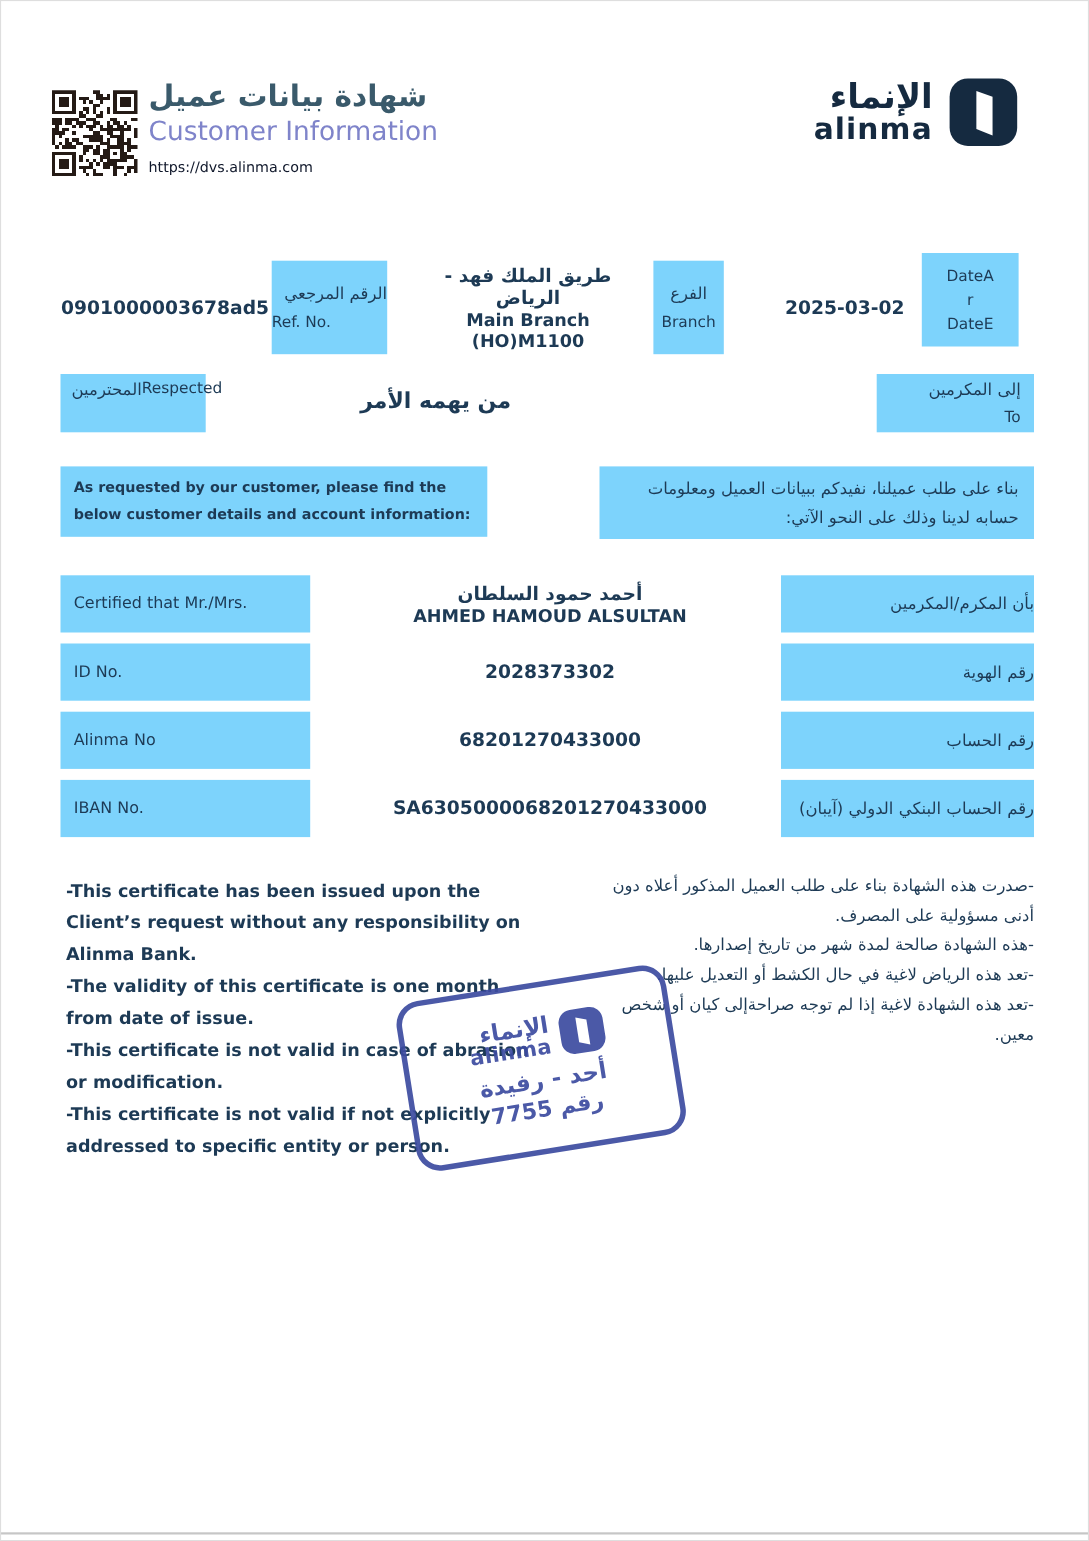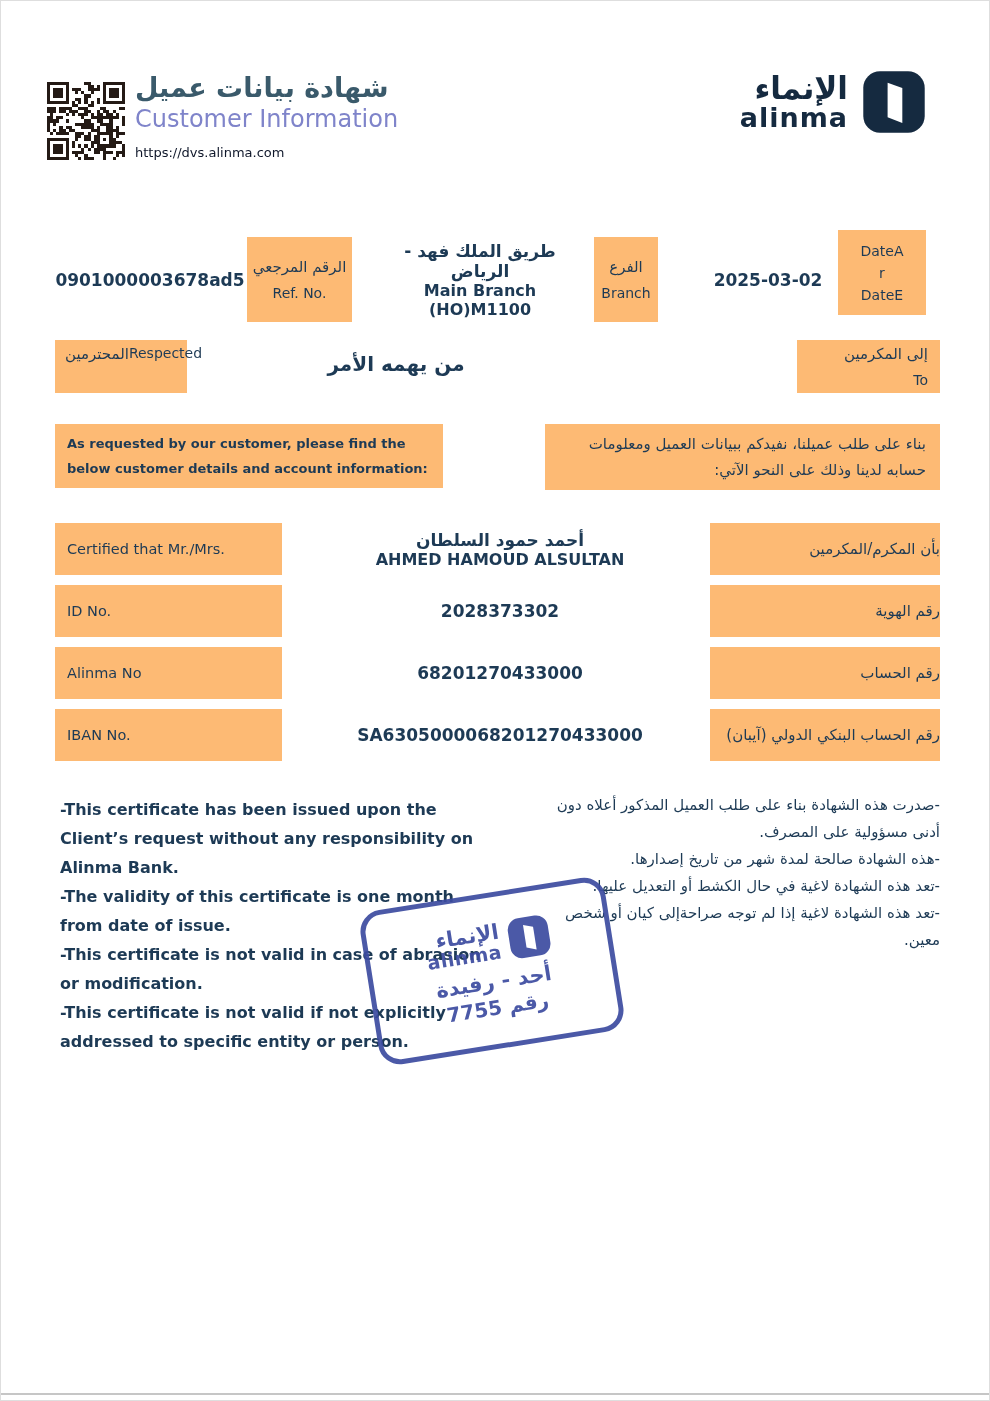--- a/index.html
+++ b/index.html
@@ -18,25 +18,25 @@
   .title-ar{font-size:27px;font-weight:bold;color:#3a5a6b;direction:rtl;text-align:left;}
   .title-en{font-size:24px;color:#7f84ca;margin-top:2px;font-weight:500;}
   .title-url{font-size:13px;color:#0f172a;margin-top:12px;}
   .logo{position:absolute;right:64px;top:70px;display:flex;align-items:center;gap:14px;}
   .logo-names{text-align:right;color:#152a40;line-height:1.05;}
   .logo-ar{font-size:31px;font-weight:bold;direction:rtl;}
   .logo-en{font-size:27px;font-weight:bold;letter-spacing:1px;}
   .logo-mark{width:64px;height:64px;}
 
   
-  .lav{background:#fdba74;}
+  .lav{background:#7dd3fc;}
 
   
   .ref-value{position:absolute;left:60px;top:237px;width:180px;height:85px;display:flex;align-items:center;justify-content:center;font-size:17px;font-weight:600;}
-  .ref-box{position:absolute;left:247px;top:237px;width:105px;height:85px;display:flex;flex-direction:column;align-items:center;justify-content:center;gap:9px;}
+  .ref-box{position:absolute;left:247px;top:237px;width:105px;height:85px;display:flex;flex-direction:column;justify-content:center;gap:9px;}
   .ref-box .ar{font-size:15px;direction:rtl;}
   .ref-box .en{font-size:14px;}
   .branch-value{position:absolute;left:378px;top:237px;width:204px;height:85px;display:flex;flex-direction:column;align-items:center;justify-content:center;text-align:center;}
   .branch-ar{font-size:17px;font-weight:600;direction:rtl;}
   .branch-en{font-size:16px;font-weight:600;}
   .branch-box{position:absolute;left:594px;top:237px;width:64px;height:85px;display:flex;flex-direction:column;align-items:center;justify-content:center;gap:9px;}
   .branch-box .ar{font-size:15px;direction:rtl;}
   .branch-box .en{font-size:14px;}
   .date-value{position:absolute;left:712px;top:237px;width:112px;height:85px;display:flex;align-items:center;justify-content:center;font-size:17px;font-weight:600;}
   .date-box{position:absolute;left:838px;top:230px;width:88px;height:85px;display:flex;flex-direction:column;align-items:center;justify-content:center;gap:6px;font-size:14px;}
@@ -492,21 +492,21 @@
 
 <div class="notes-en">
     <div class="note-line">-This certificate has been issued upon the Client’s request without any responsibility on Alinma Bank.</div>
     <div class="note-line">-The validity of this certificate is one month from date of issue.</div>
     <div class="note-line">-This certificate is not valid in case of abrasion or modification.</div>
     <div class="note-line">-This certificate is not valid if not explicitly addressed to specific entity or person.</div>
   </div>
 <div class="notes-ar">
     <div class="note-line">-صدرت هذه الشهادة بناء على طلب العميل المذكور أعلاه دون أدنى مسؤولية على المصرف.</div>
     <div class="note-line">-هذه الشهادة صالحة لمدة شهر من تاريخ إصدارها.</div>
-    <div class="note-line">-تعد هذه الشهادة لاغية في حال الكشط أو التعديل عليها.</div>
+    <div class="note-line">-تعد هذه الرياض لاغية في حال الكشط أو التعديل عليها.</div>
     <div class="note-line">-تعد هذه الشهادة لاغية إذا لم توجه صراحةإلى كيان أو شخص معين.</div>
   </div>
 
 <div class="stamp">
   <div class="stamp-logo">
     <div class="stamp-names">
       <div class="stamp-ar">الإنماء</div>
       <div class="stamp-en">alinma</div>
     </div>
     <div class="stamp-mark">

